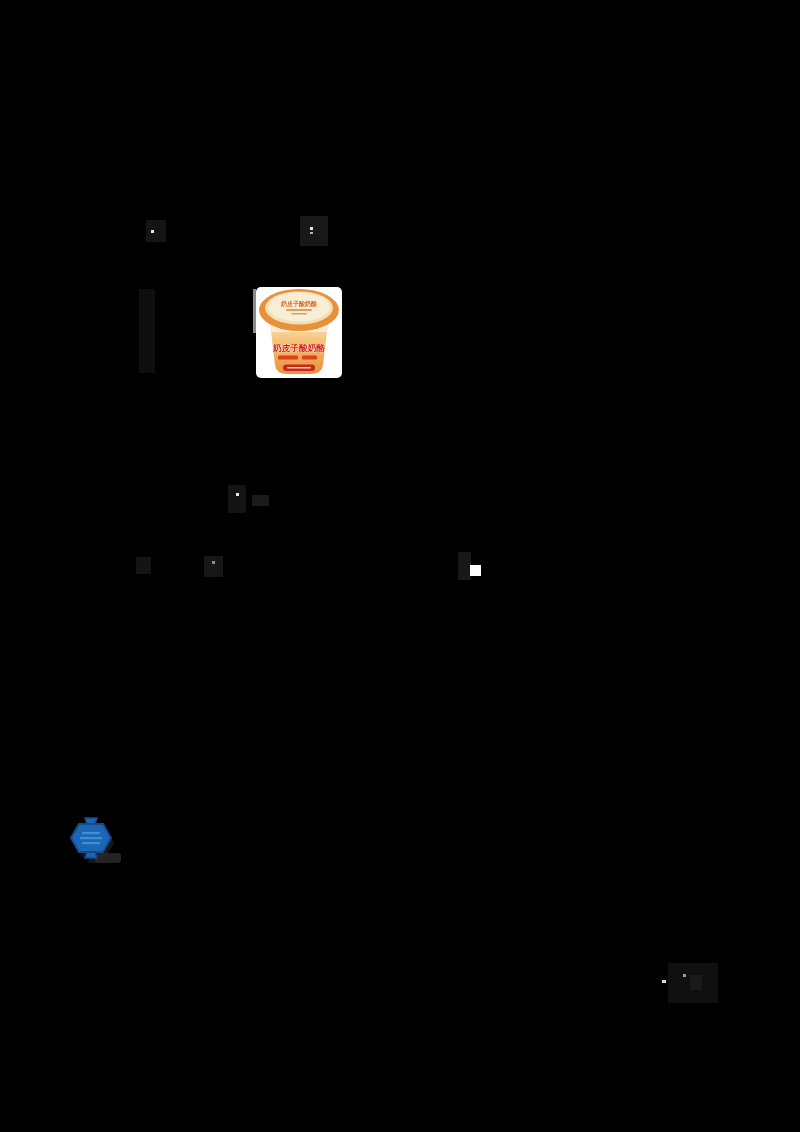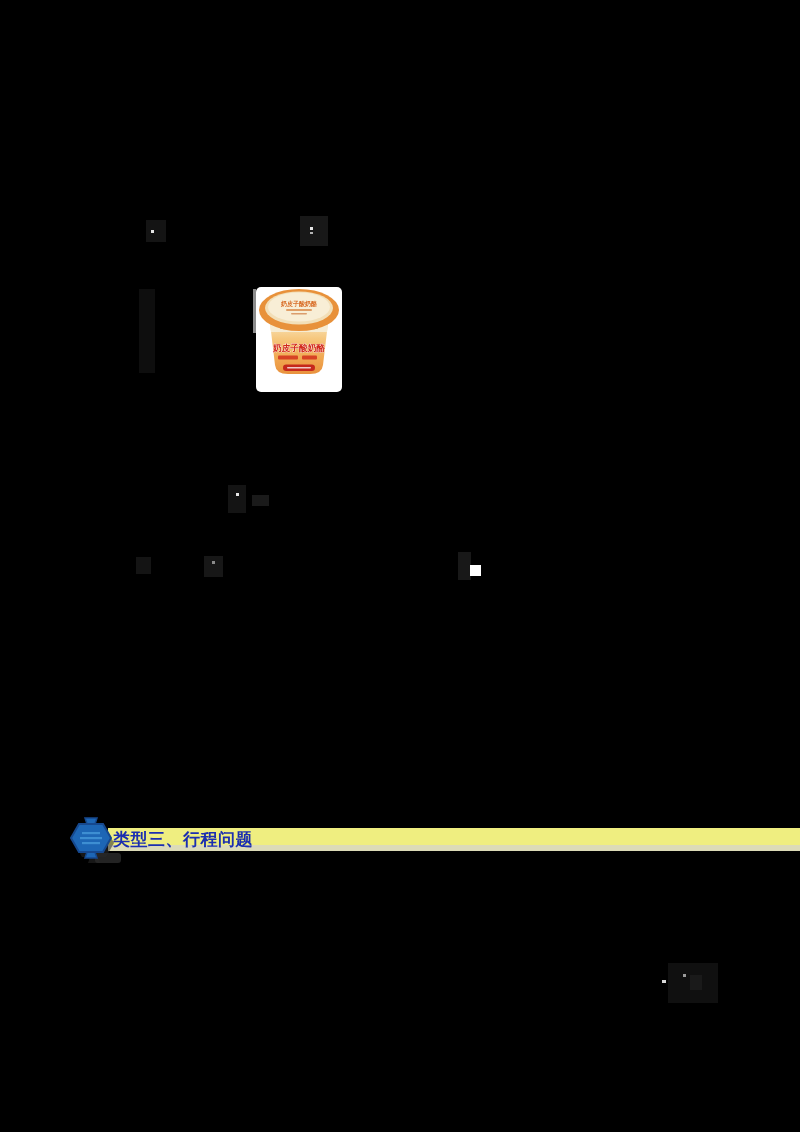--- a/index.html
+++ b/index.html
@@ -6,21 +6,21 @@
   .page{
     position:relative;width:800px;height:1132px;background:#000;
     overflow:hidden;font-family:"Liberation Sans",sans-serif;
   }
   
   .remnant{position:absolute;background:#141414;}
   .speck{position:absolute;background:#e6e6e6;}
   
   .answer-box{position:absolute;left:470px;top:565px;width:11px;height:11px;background:#fff;}
   
-  .product-card{position:absolute;left:256px;top:287px;width:86px;height:105px;
+  .product-card{position:absolute;left:256px;top:287px;width:86px;height:91px;
     background:#fff;border-radius:5px;}
   .card-edge{position:absolute;left:253px;top:289px;width:3px;height:44px;background:#8b8b8b;}
   
   .banner{position:absolute;left:108px;top:828px;width:692px;height:23px;
     background:linear-gradient(to bottom,#efee80 0%,#efee80 74%,#dcdbb8 74%,#dcdbb8 100%);}
   .banner-text{position:absolute;left:5px;top:1px;font-size:17px;font-weight:bold;
     color:#1b2eb0;letter-spacing:0.5px;white-space:nowrap;line-height:21px;}
   .banner-icon{position:absolute;left:68px;top:813px;width:50px;height:52px;}
   .icon-shadow{position:absolute;left:95px;top:853px;width:26px;height:10px;background:#232323;border-radius:3px;}
 </style>
@@ -76,23 +76,20 @@
       <text x="43" y="64" text-anchor="middle" font-size="9" font-weight="bold" fill="#d2291a" stroke="#ffffff" stroke-width="0.5" paint-order="stroke" font-family="Liberation Sans, sans-serif" textLength="52" lengthAdjust="spacingAndGlyphs">奶皮子酸奶酪</text>
 
       <rect x="22" y="68.5" width="20" height="4" rx="1" fill="#d2301c" opacity="0.85"></rect>
       <rect x="46" y="68.5" width="15" height="4" rx="1" fill="#d2301c" opacity="0.85"></rect>
 
       <rect x="27" y="77.5" width="32" height="6.5" rx="3.2" fill="#c5281c"></rect>
       <rect x="31" y="80" width="24" height="1.4" rx="0.7" fill="#ffffff" opacity="0.75"></rect>
     </svg>
   </div>
 
-  <div class="banner">
-    <span class="banner-text">类型三、行程问题</span>
-  </div>
   <div class="icon-shadow"></div>
   <svg class="banner-icon" viewBox="0 0 50 52">
 
     <g transform="translate(3,5)" opacity="0.55">
       <polygon points="3,25 11,11 35,11 43,25 35,39 11,39" fill="#2a2a2a"></polygon>
       <polygon points="17,5 29,5 27,11 19,11" fill="#2a2a2a"></polygon>
       <polygon points="19,39 27,39 29,45 17,45" fill="#2a2a2a"></polygon>
     </g>
 
     <polygon points="17,5 29,5 27,11 19,11" fill="#1d66b5" stroke="#16488e" stroke-width="1.5"></polygon>

